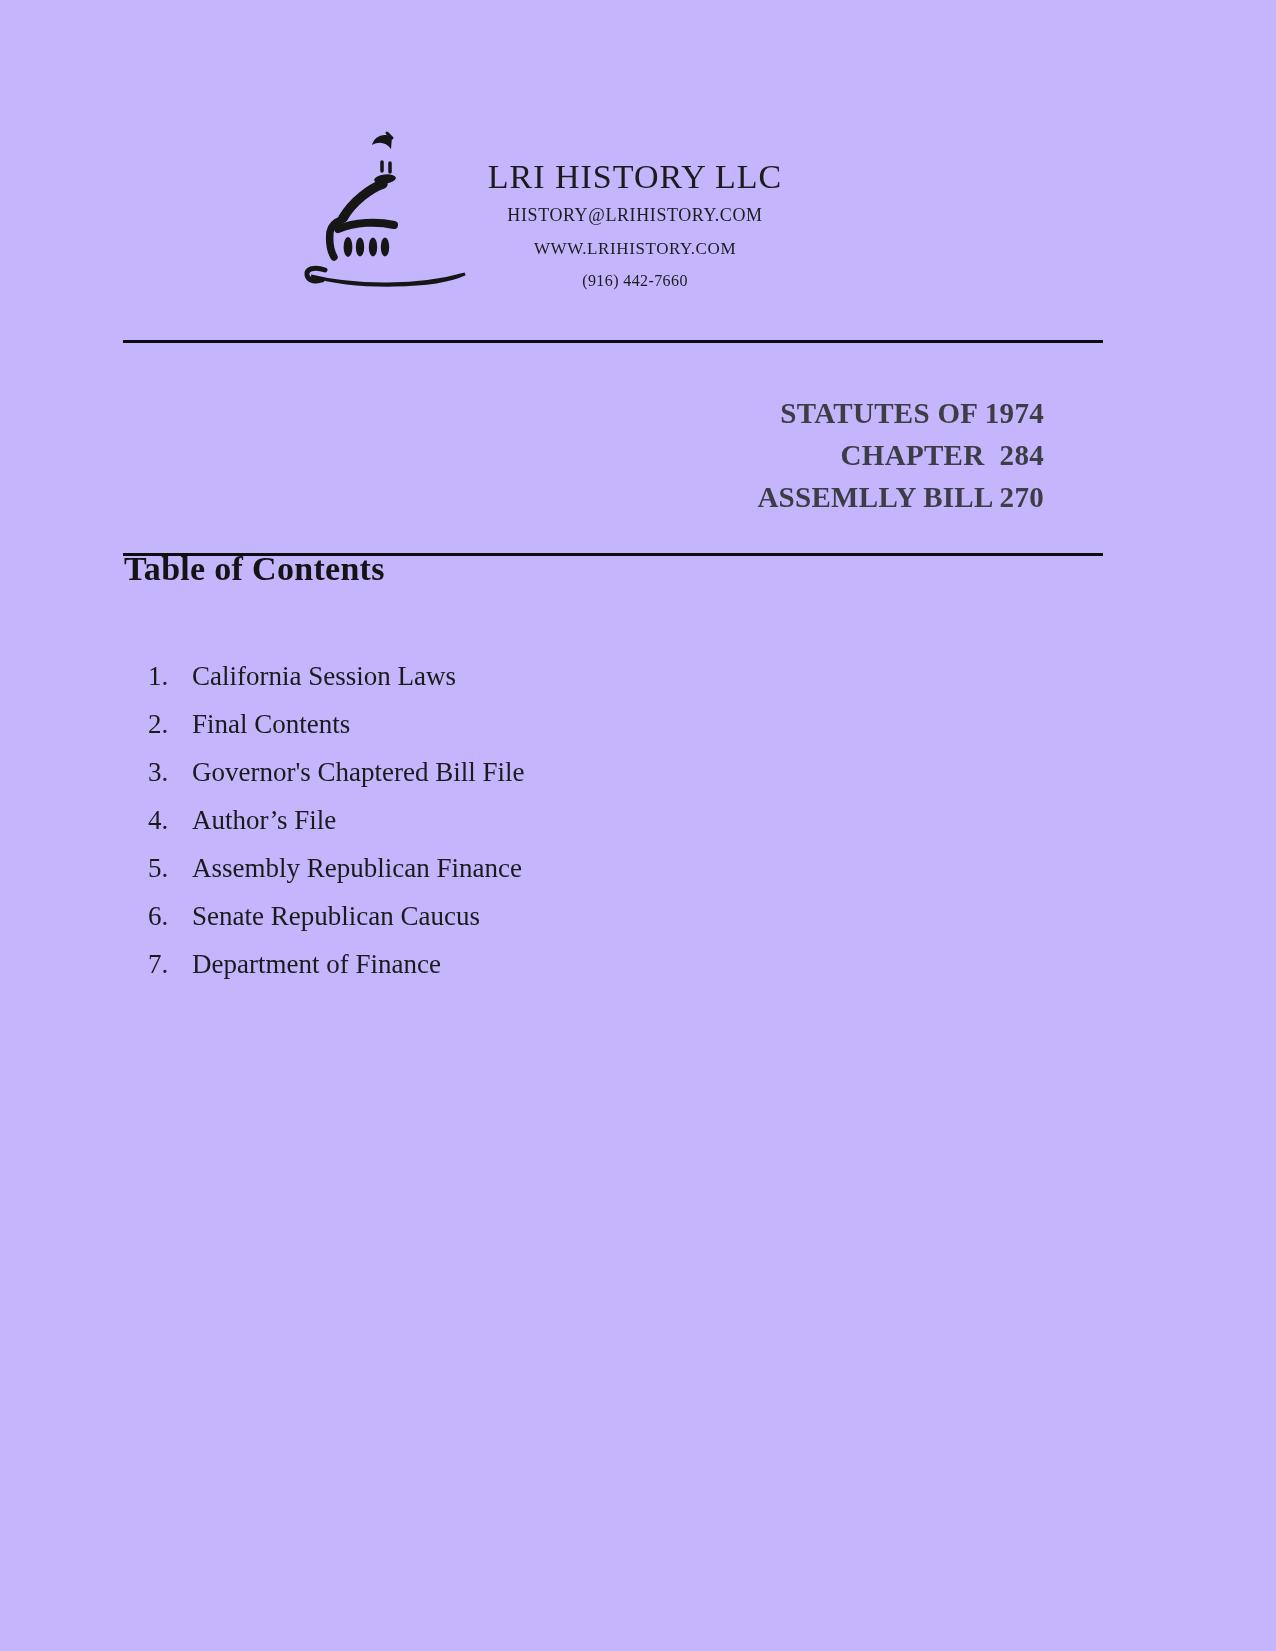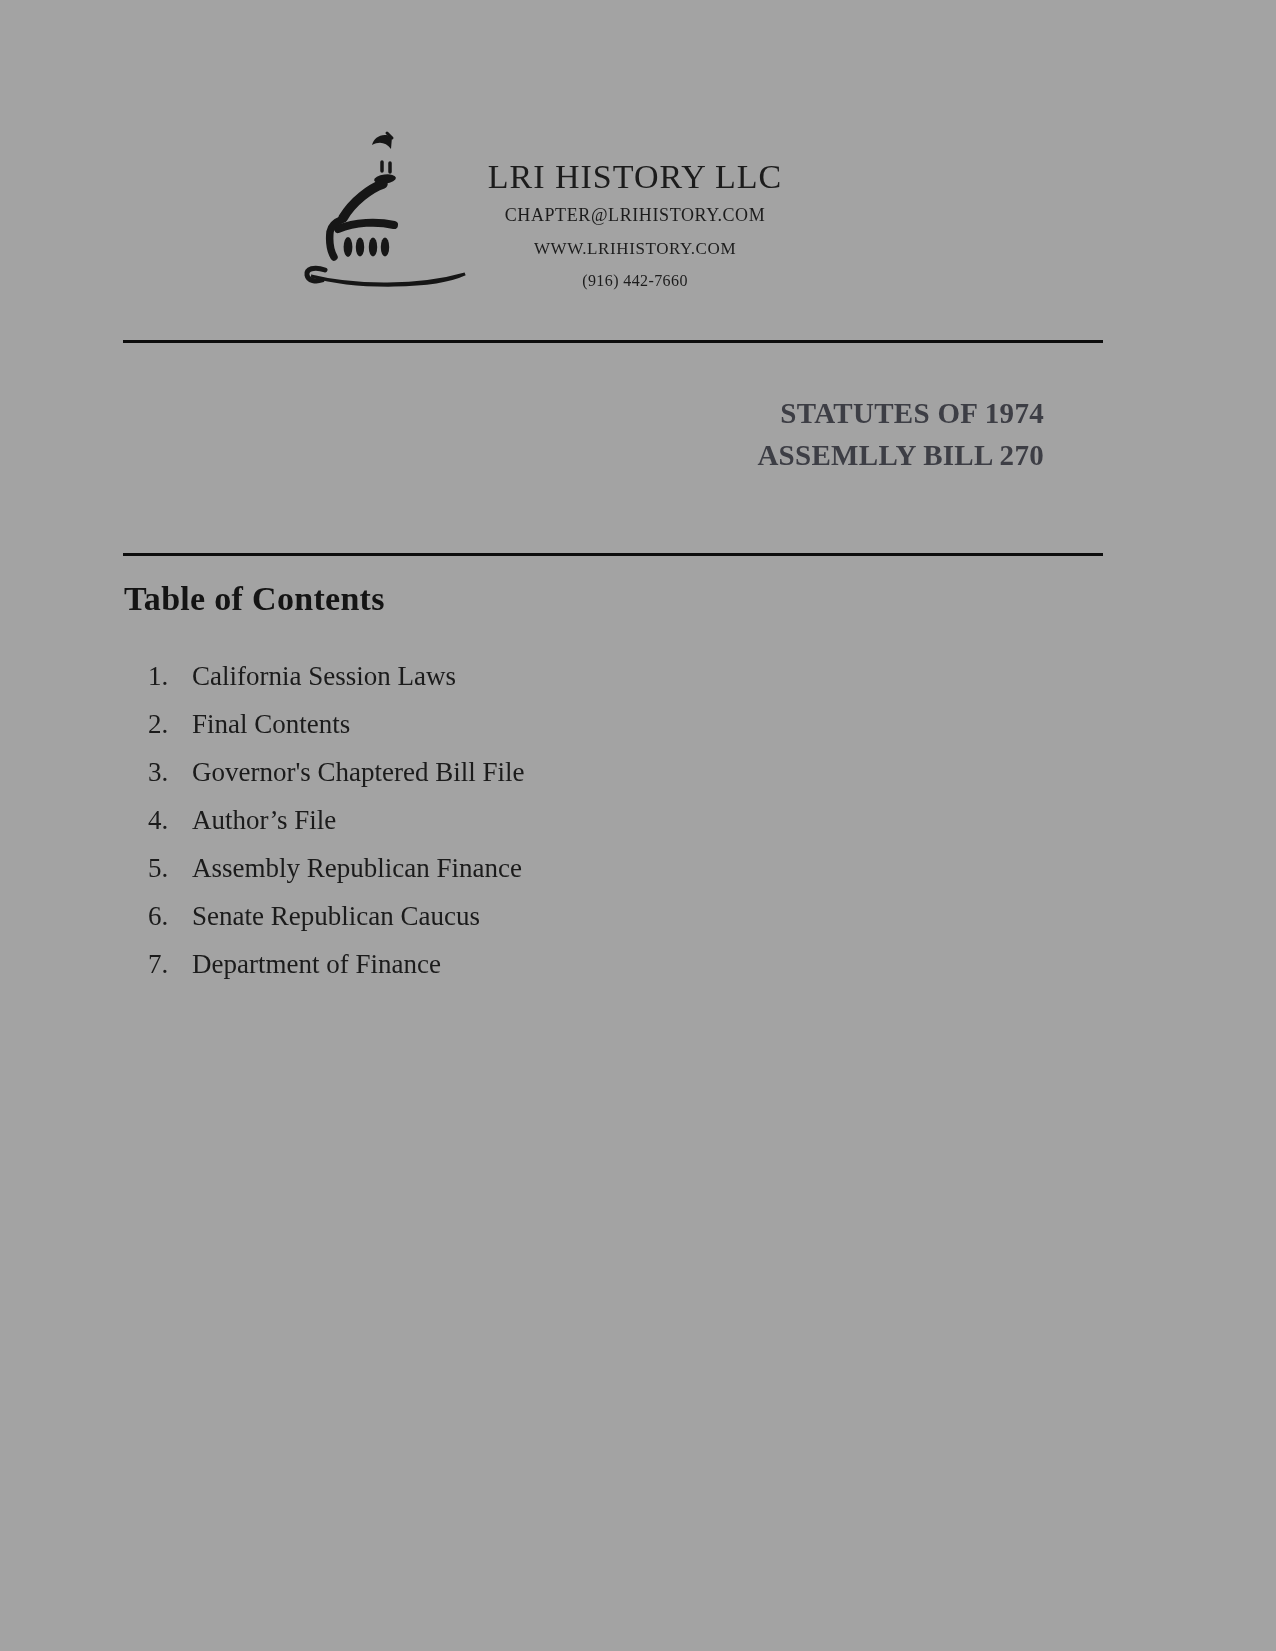--- a/index.html
+++ b/index.html
@@ -3,21 +3,21 @@
 <meta charset="utf-8">
 <style>
   * { margin: 0; padding: 0; box-sizing: border-box; }
   html, body { background: #ffffff; }
   body { font-family: "Liberation Serif", "DejaVu Serif", serif; }
 
   .page {
     position: relative;
     width: 1276px;
     height: 1651px;
-    background: #a3a3a3;
+    background: #c4b5fd;
     overflow: hidden;
   }
 
   
   .logo-wrap {
     position: absolute;
     left: 295px;
     top: 126px;
     width: 178px;
     height: 172px;
@@ -75,21 +75,21 @@
     line-height: 42px;
     color: #3d3e45;
     letter-spacing: 0.3px;
   }
   .statutes div { white-space: pre; }
 
   
   .toc-title {
     position: absolute;
     left: 124px;
-    top: 580px;
+    top: 550px;
     font-weight: bold;
     font-size: 34px;
     color: #141414;
     letter-spacing: 0.3px;
   }
 
   .toc-list {
     position: absolute;
     left: 148px;
     top: 652px;
@@ -135,29 +135,30 @@
       <ellipse cx="78" cy="121" rx="4.2" ry="9.5" fill="#161616" stroke="none"></ellipse>
       <ellipse cx="90" cy="121" rx="4.2" ry="9.5" fill="#161616" stroke="none"></ellipse>
 
       <path d="M30,144 C19,140 11,143 12,149 C13,155 21,156 27,154" stroke-width="5"></path>
 
       <path d="M16,150 C60,161 125,161 170,148 C140,162 62,163 16,150 Z" fill="#161616" stroke="#161616" stroke-width="3"></path>
     </svg>
   </div>
 
   <div class="hdr-line company-name">LRI HISTORY LLC</div>
-  <div class="hdr-line company-email">CHAPTER@LRIHISTORY.COM</div>
+  <div class="hdr-line company-email">HISTORY@LRIHISTORY.COM</div>
   <div class="hdr-line company-website">WWW.LRIHISTORY.COM</div>
   <div class="hdr-line company-phone">(916) 442-7660</div>
 
   <div class="rule rule-top"></div>
   <div class="rule rule-bottom"></div>
 
   <div class="statutes">
     <div>STATUTES OF 1974</div>
+    <div>CHAPTER  284</div>
     <div>ASSEMLLY BILL 270</div>
   </div>
 
   <div class="toc-title">Table of Contents</div>
 
   <ul class="toc-list">
     <li class="toc-item">
       <span class="toc-num">1.</span>
       <span class="toc-label">California Session Laws</span>
     </li>

